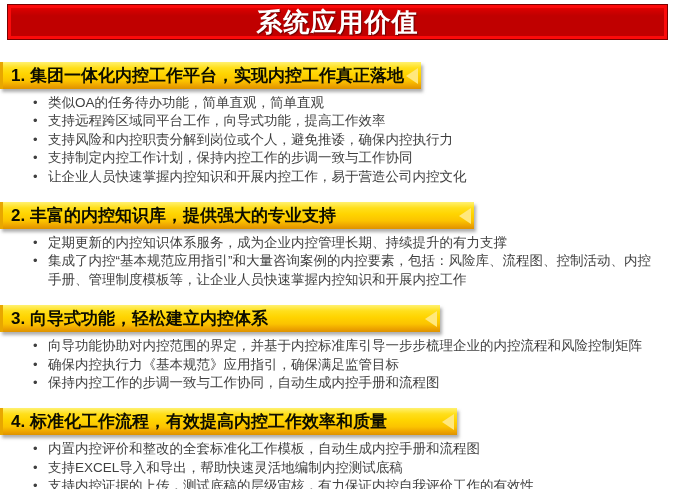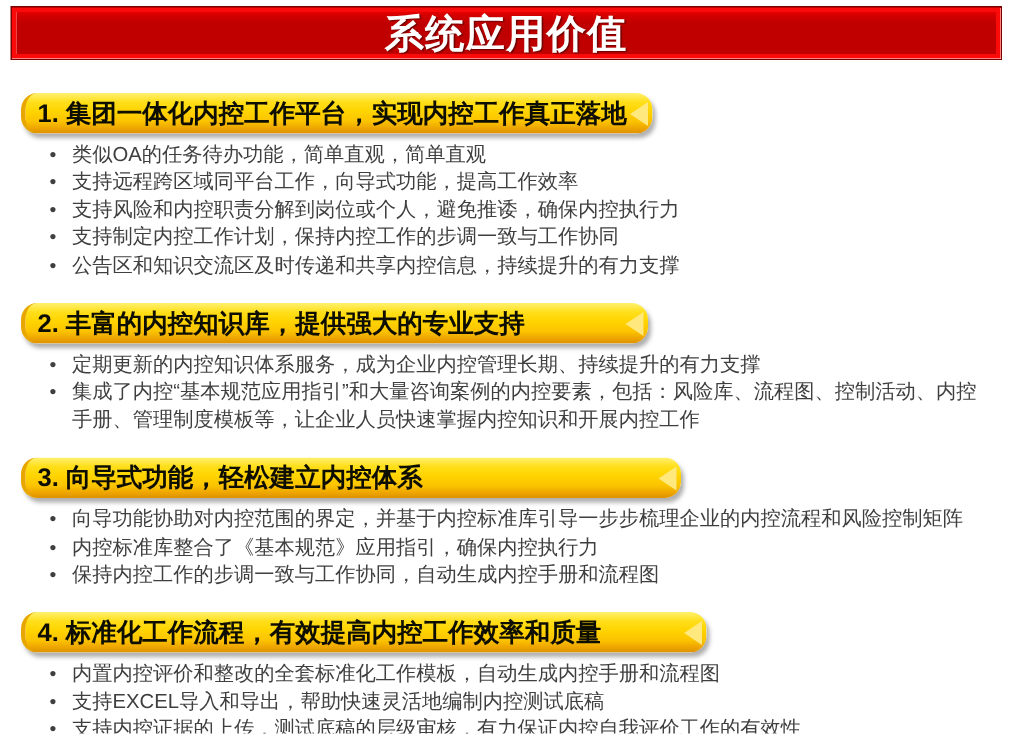--- a/index.html
+++ b/index.html
@@ -25,29 +25,29 @@
     font-size: 26px;
     font-weight: bold;
     letter-spacing: 1px;
     text-shadow: 1px 1px 1px rgba(60,0,0,0.65);
   }
 
   
   .section { position: relative; }
   .sec-bar {
     position: relative;
-    margin-left: 14px;
+    margin-left: 0;
     height: 27px;
     background: linear-gradient(180deg, #fff171 0%, #ffdf1b 22%, #ffd400 45%, #fbc300 70%, #eda300 88%, #dd9200 100%);
     border-left: 3px solid #e8a700;
     box-shadow: 2px 3px 3px rgba(110,110,110,0.55);
-    display: flex; align-items: center; border-radius: 11px;
+    display: flex; align-items: center;
   }
   .bar-w1 { width: 421px; }
-  .bar-w2 { width: 418px; }
+  .bar-w2 { width: 474px; }
   .bar-w3 { width: 440px; }
   .bar-w4 { width: 457px; }
   .sec-bar .sec-title {
     font-size: 17px;
     font-weight: bold;
     color: #0d0d00;
     padding-left: 8px;
     white-space: nowrap;
   }
   .sec-bar .chevron {
@@ -96,21 +96,21 @@
   <div class="section section-1">
     <div class="sec-bar bar-w1">
       <span class="sec-title">1. 集团一体化内控工作平台，实现内控工作真正落地</span>
       <span class="chevron"></span>
     </div>
     <ul class="bullets">
       <li>类似OA的任务待办功能，简单直观，简单直观</li>
       <li>支持远程跨区域同平台工作，向导式功能，提高工作效率</li>
       <li>支持风险和内控职责分解到岗位或个人，避免推诿，确保内控执行力</li>
       <li>支持制定内控工作计划，保持内控工作的步调一致与工作协同</li>
-      <li>公告区和知识交流区及时传递和共享内控信息，持续提升的有力支撑</li>
+      <li>让企业人员快速掌握内控知识和开展内控工作，易于营造公司内控文化</li>
     </ul>
   </div>
 
   <div class="section section-2">
     <div class="sec-bar bar-w2">
       <span class="sec-title">2. 丰富的内控知识库，提供强大的专业支持</span>
       <span class="chevron"></span>
     </div>
     <ul class="bullets">
       <li>定期更新的内控知识体系服务，成为企业内控管理长期、持续提升的有力支撑</li>
@@ -118,21 +118,21 @@
     </ul>
   </div>
 
   <div class="section section-3">
     <div class="sec-bar bar-w3">
       <span class="sec-title">3. 向导式功能，轻松建立内控体系</span>
       <span class="chevron"></span>
     </div>
     <ul class="bullets">
       <li>向导功能协助对内控范围的界定，并基于内控标准库引导一步步梳理企业的内控流程和风险控制矩阵</li>
-      <li>内控标准库整合了《基本规范》应用指引，确保内控执行力</li>
+      <li>确保内控执行力《基本规范》应用指引，确保满足监管目标</li>
       <li>保持内控工作的步调一致与工作协同，自动生成内控手册和流程图</li>
     </ul>
   </div>
 
   <div class="section section-4">
     <div class="sec-bar bar-w4">
       <span class="sec-title">4. 标准化工作流程，有效提高内控工作效率和质量</span>
       <span class="chevron"></span>
     </div>
     <ul class="bullets">

